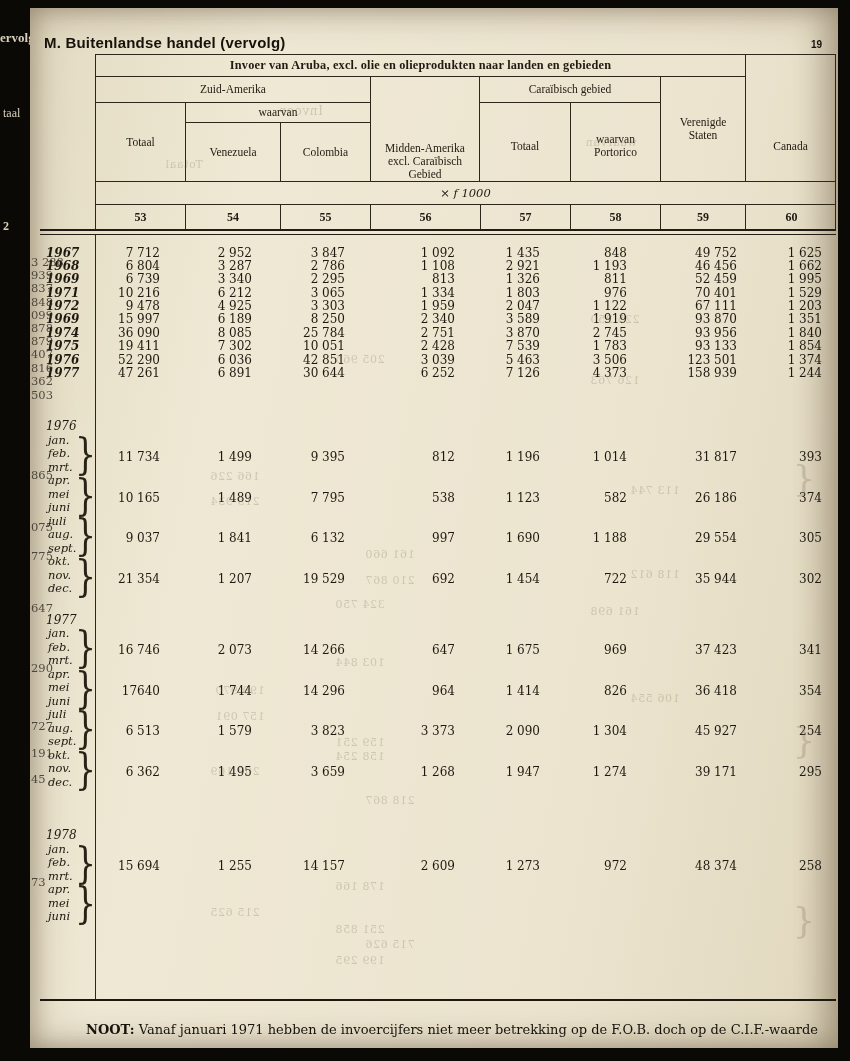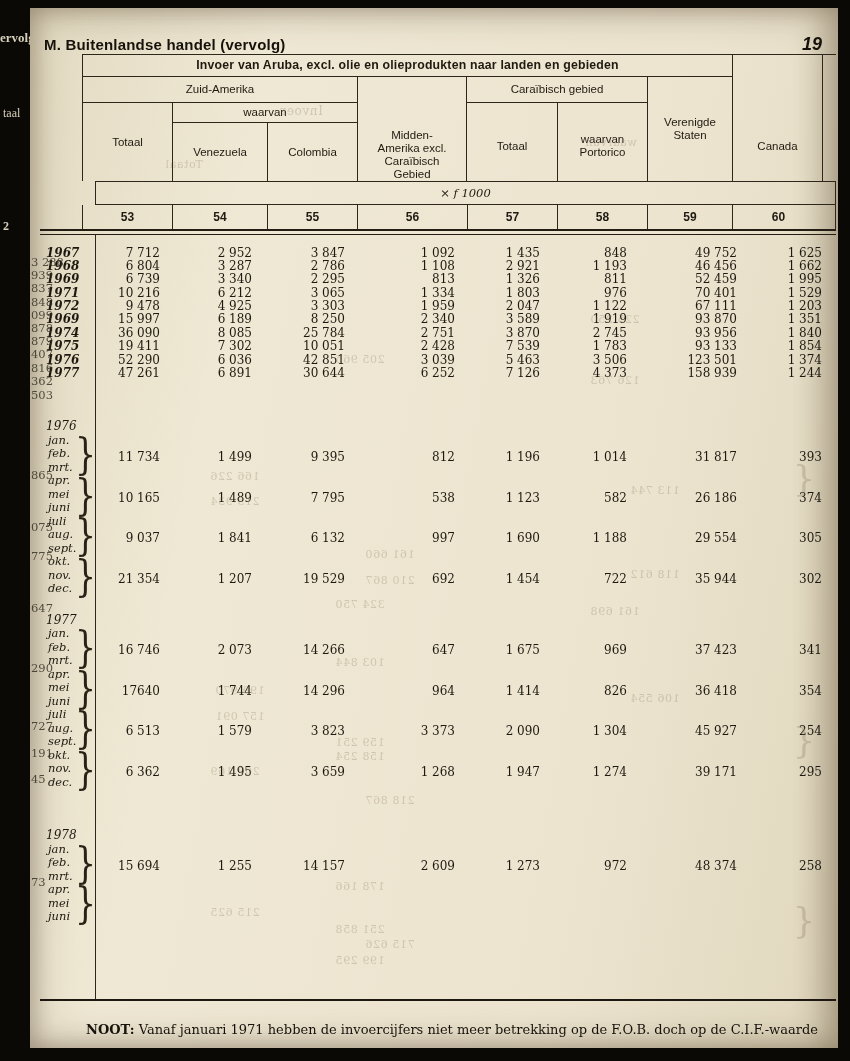--- a/index.html
+++ b/index.html
@@ -17,25 +17,25 @@
   }
   
   .spine-frag{position:absolute;color:#d6cfba;font-family:"Liberation Serif",serif;}
   .sp0{top:30px;left:0;font-size:13px;font-weight:bold;}
   .sp1{top:106px;left:3px;font-size:12px;}
   .sp2{top:219px;left:3px;font-size:12px;font-weight:bold;}
 
   
   .page-header{position:absolute;top:26px;left:14px;right:16px;display:flex;justify-content:space-between;align-items:baseline;gap:28px;}
   .section-title{font-weight:bold;font-size:15px;letter-spacing:.2px;color:#16110a;}
-  .page-number{font-weight:bold;font-size:18px;color:#16110a;font-style:italic;}
+  .page-number{font-weight:bold;font-size:10px;color:#16110a;}
 
   
   .table-wrap{position:absolute;top:46px;left:10px;width:796px;}
-  .cols8{display:grid;grid-template-columns:90px 95px 90px 110px 90px 90px 85px 91px;margin-left:42px;}
+  .cols8{display:grid;grid-template-columns:90px 95px 90px 110px 90px 90px 85px 91px;margin-left:55px;font-family:Liberation Serif, serif;}
   .colsAll{display:grid;grid-template-columns:55px 90px 95px 90px 110px 90px 90px 85px 91px;}
   .thead{grid-template-rows:22px 26px 20px 58px;border-top:1.5px solid #2c261b;font-size:11.5px;color:#201a11;}
   .h-cell{display:flex;align-items:center;justify-content:center;text-align:center;line-height:13px;}
   .bl{border-left:1.4px solid #2c261b;} .br{border-right:1.4px solid #2c261b;} .bb{border-bottom:1.4px solid #2c261b;}
   .h-title{grid-column:1/8;grid-row:1;font-weight:bold;font-size:12.3px;letter-spacing:.2px;}
   .h-canada{grid-column:8;grid-row:1/5;align-items:flex-end;padding-bottom:28px;}
   .h-za{grid-column:1/4;grid-row:2;}
   .h-ma{grid-column:4;grid-row:2/5;align-items:flex-end;padding-top:28px;}
   .h-ma span{display:block;width:80px;}
   .h-cg{grid-column:5/7;grid-row:2;}

